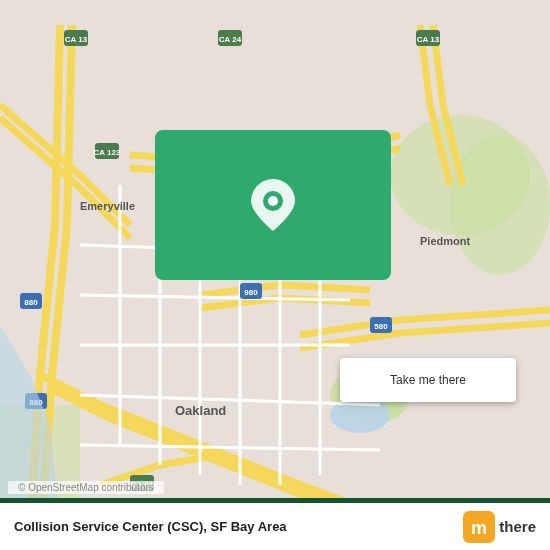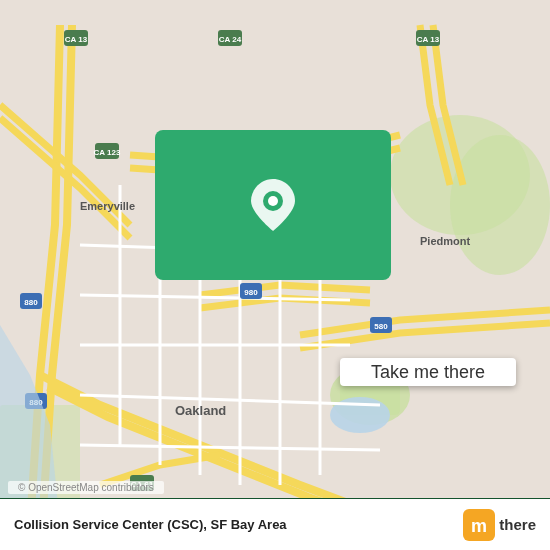--- a/index.html
+++ b/index.html
@@ -30,21 +30,21 @@
     .info-bar {
       position: absolute;
       bottom: 0;
       left: 0;
       width: 100%;
       background: white;
       padding: 10px 14px;
       display: flex;
       align-items: center;
       justify-content: space-between;
-      border-top: 1px solid #14532d;
+      border-top: 5px solid #14532d;
       height: 52px;
     }
 
     .info-left {
       display: flex;
       flex-direction: column;
     }
 
     .info-title {
       font-size: 13px;
@@ -79,25 +79,25 @@
       width: 32px;
       height: 32px;
     }
 
     
     .take-me-there-btn {
       position: absolute;
       top: 228px;
       left: 185px;
       width: 176px;
-      height: 28px;
+      height: 44px;
       background: white;
       border: none;
       border-radius: 4px;
-      font-size: 18px;
+      font-size: 12px;
       font-weight: 500;
       color: #333;
       cursor: pointer;
       display: flex;
       align-items: center;
       justify-content: center;
       box-shadow: 0 2px 6px rgba(0,0,0,0.3);
     }
 
     

